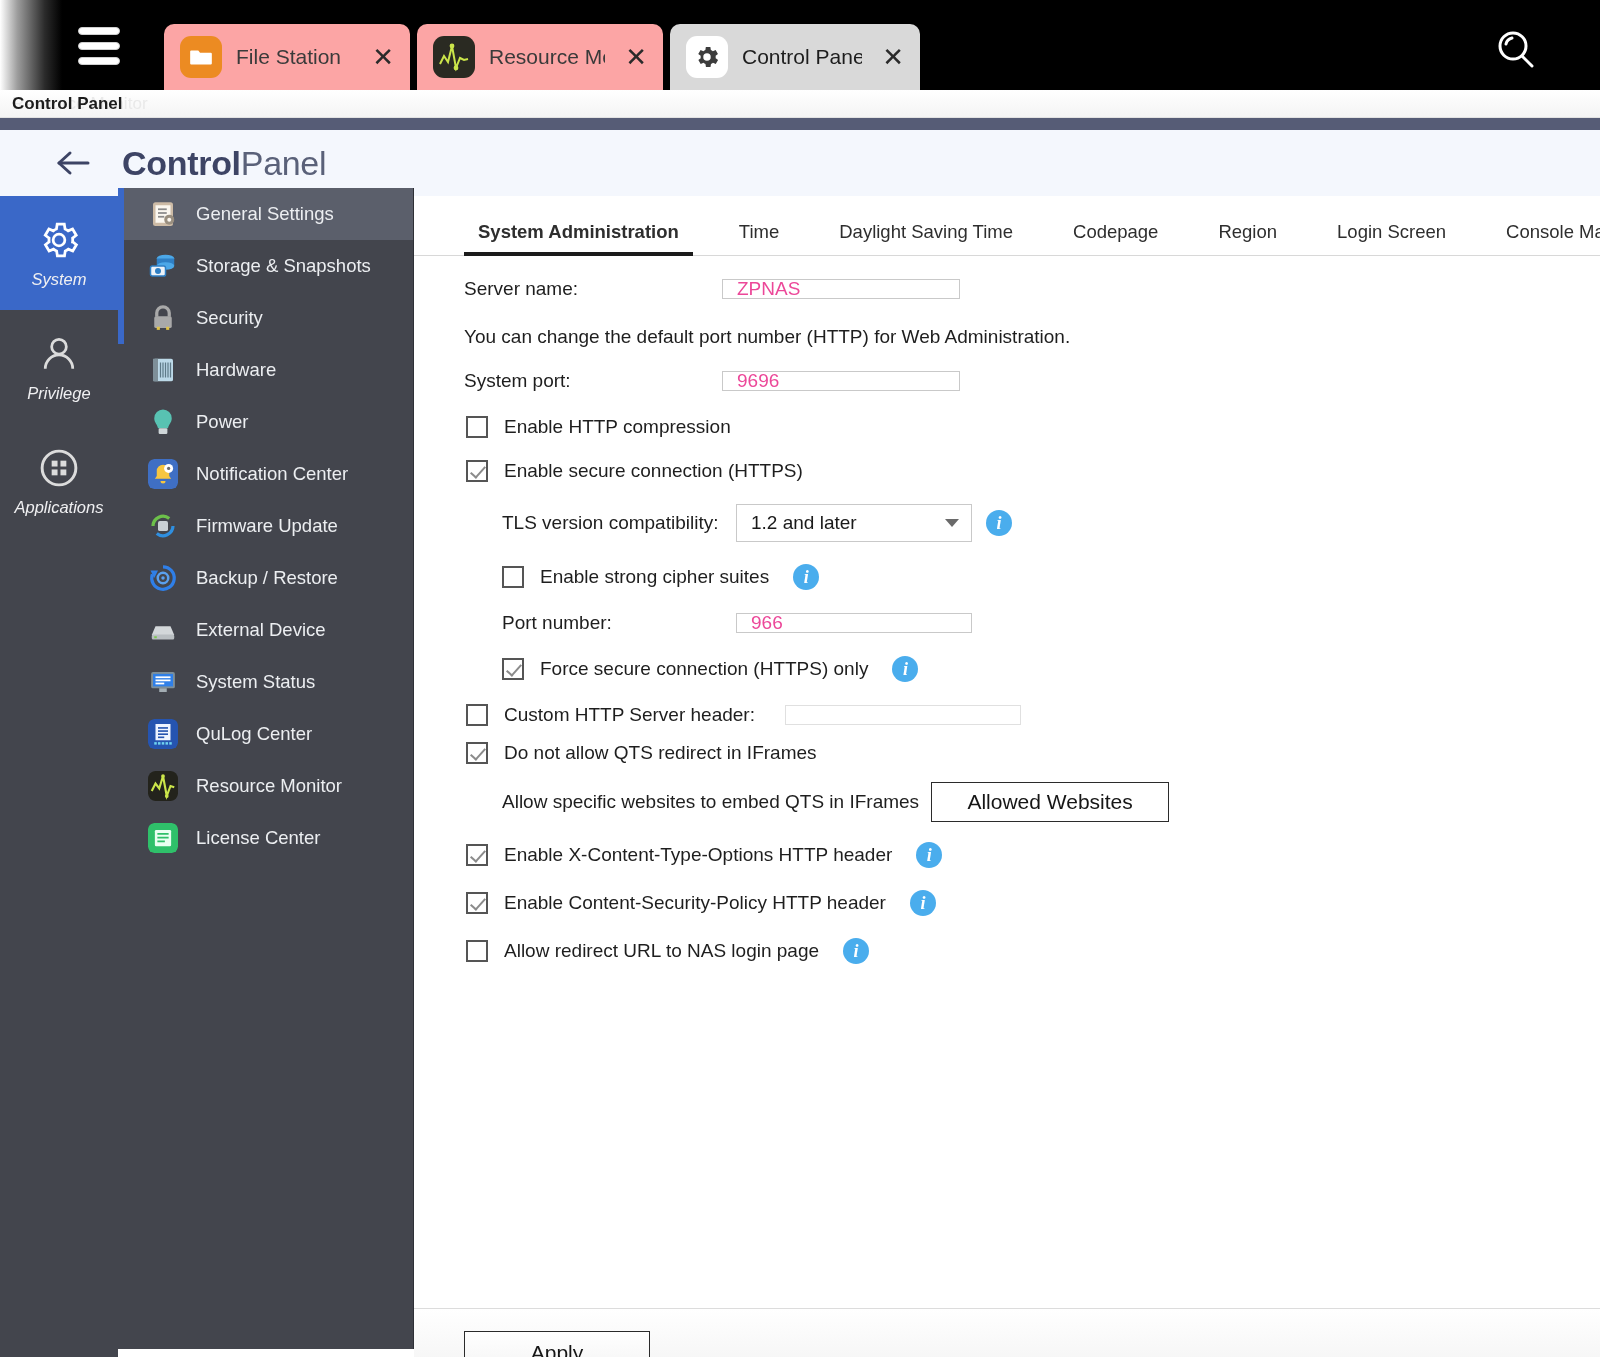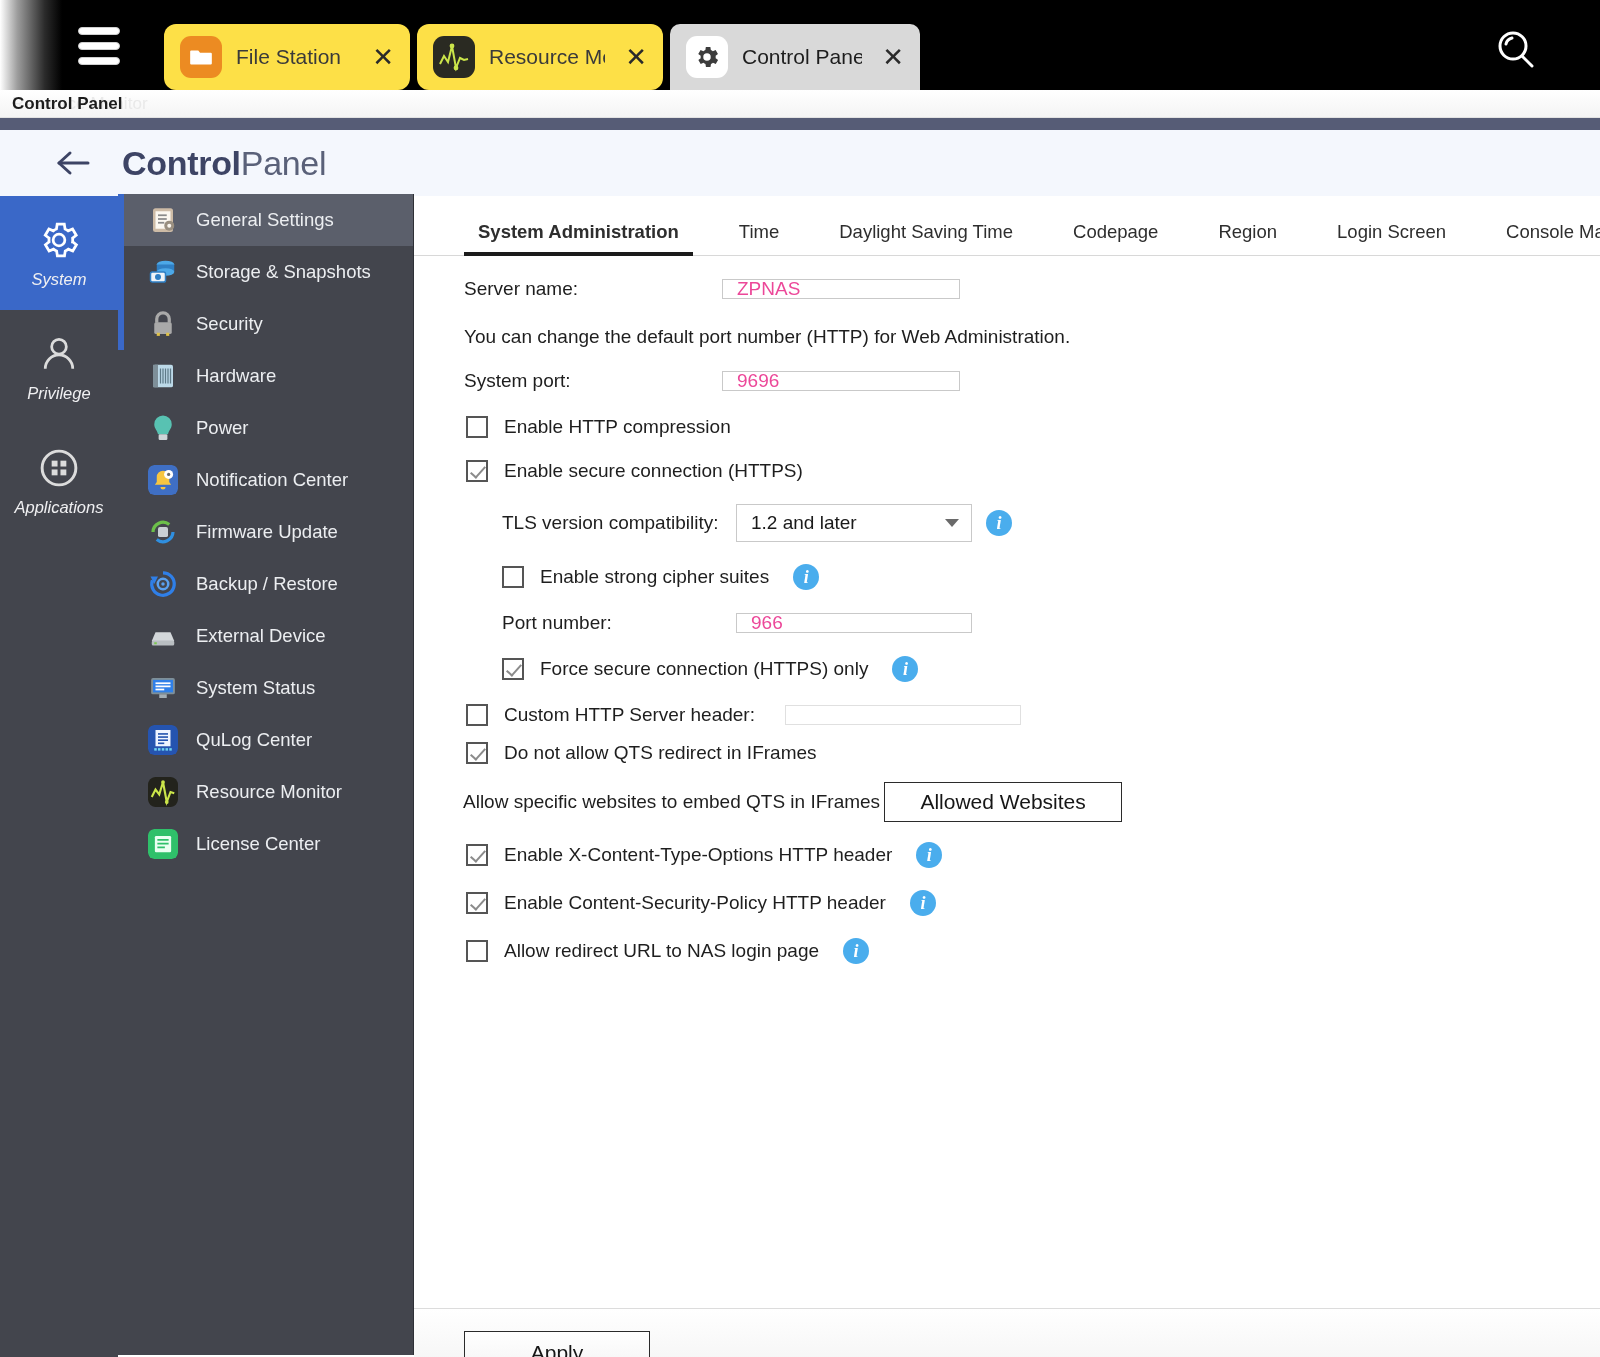--- a/index.html
+++ b/index.html
@@ -35,21 +35,21 @@
     position: absolute; left: 1493px; top: 27px; width: 46px; height: 46px; cursor: pointer;
   }
 
   
   .apptab {
     position: absolute; top: 24px; height: 66px;
     border-radius: 10px 10px 0 0;
     display: flex; align-items: center; gap: 14px;
     padding: 0 16px; cursor: pointer;
   }
-  .apptab.inactive { background: #fde047; border-radius: 12px; }
+  .apptab.inactive { background: #fca5a5; }
   .apptab.active { background: #d9d9d9; }
   .apptab .tabicon {
     width: 42px; height: 42px; border-radius: 11px; flex: 0 0 42px;
     display: flex; align-items: center; justify-content: center;
   }
   .apptab .tablabel {
     font-size: 21px; white-space: nowrap; overflow: hidden;
   }
   .apptab.inactive .tablabel { color: #3a3a3a; }
   .apptab.active .tablabel { color: #1d1d1d; }
@@ -108,21 +108,21 @@
     color: #e8e8ea;
   }
   .rail-item.active { background: #3a68c8; }
   .rail-item .rail-label {
     font-size: 16.5px; text-align: center; line-height: 1.15; color: #f0f0f2; font-style: italic;
   }
   .rail-item .rail-icon { width: 44px; height: 44px; display:block; }
 
   
   .navlist {
-    position: absolute; left: 118px; top: 194px; width: 296px; height: 1161px;
+    position: absolute; left: 118px; top: 188px; width: 296px; height: 1161px;
     background: #43454d;
     border-right: 1px solid #2e3036;
   }
   .nav-accent {
     position: absolute; left: 0; top: 0; width: 6px; height: 156px; background: #3a68c8;
   }
   .nav-item {
     height: 52px; display: flex; align-items: center; gap: 18px;
     padding-left: 30px; cursor: pointer;
   }
@@ -569,21 +569,21 @@
         <span class="cb"></span>
         <span class="lbl">Custom HTTP Server header:</span>
         <input class="txtfield" style="width: 236px; margin-left: 14px; border-color: rgb(224, 224, 224);" value="">
       </div>
 
       <div class="row" style="margin-top:16px; padding-left:52px; gap:16px;">
         <span class="cb checked"></span>
         <span class="lbl">Do not allow QTS redirect in IFrames</span>
       </div>
 
-      <div class="row" style="margin-top:18px; padding-left:49px; gap:4px;">
+      <div class="row" style="margin-top:18px; padding-left:88px; gap:12px;">
         <span class="lbl">Allow specific websites to embed QTS in IFrames</span>
         <button class="btn-outline" style="width:238px; height:40px;">Allowed Websites</button>
       </div>
 
       <div class="row" style="margin-top:20px; padding-left:52px; gap:16px;">
         <span class="cb checked"></span>
         <span class="lbl">Enable X-Content-Type-Options HTTP header</span>
         <span class="info" style="margin-left:8px;">i</span>
       </div>
 

